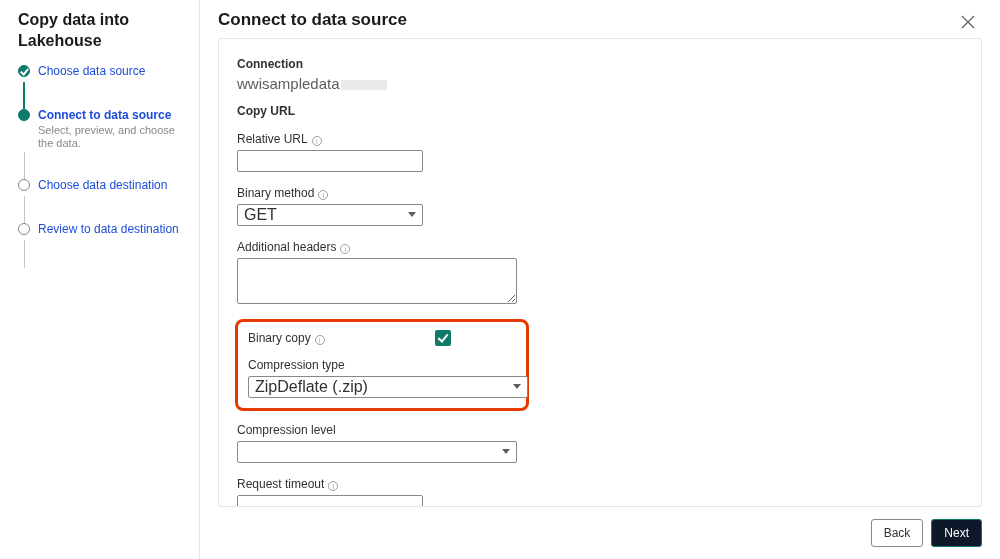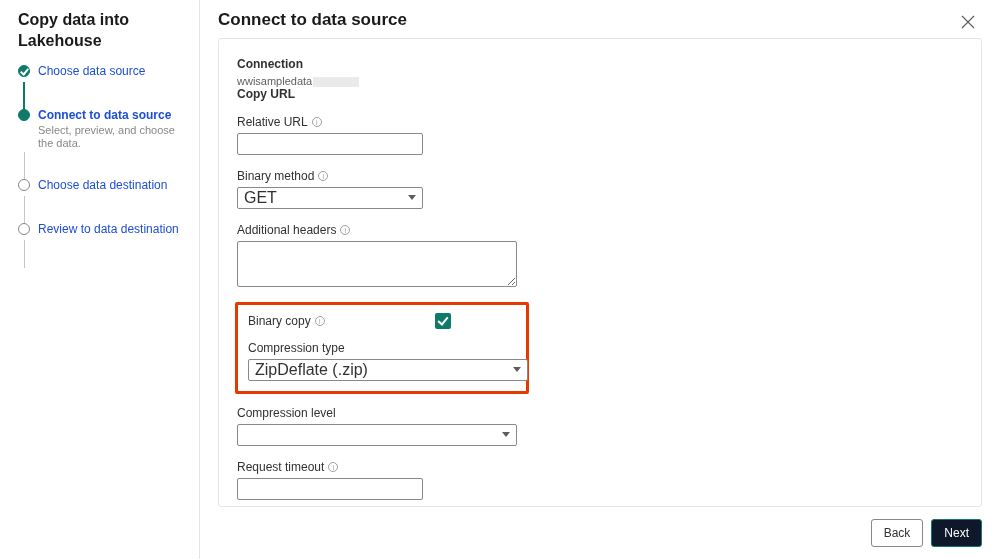--- a/index.html
+++ b/index.html
@@ -21,35 +21,35 @@
   .connector { position:relative; height:20px; margin:2px 0 2px 0; }
   .connector:before { content:""; position:absolute; left:6px; top:-4px; bottom:-4px; width:1px; background:#c8c6c4; }
   .connector.green:before { background:#0f7a68; width:2px; left:5px; }
 
   
   .main { flex:1; padding:10px 18px 12px 18px; position:relative; display:flex; flex-direction:column; }
   .page-title { font-size:17px; font-weight:600; margin-bottom:8px; color:#1b1a19; }
   .close-btn { position:absolute; right:22px; top:14px; width:18px; height:18px; cursor:pointer; color:#605e5c; }
   .card { border:1px solid #e5e5e5; border-radius:3px; padding:18px 18px 20px 18px; flex:1; overflow:hidden; }
   .section-label { font-size:12px; font-weight:600; margin-bottom:4px; margin-top:0; }
-  .conn-value { font-size:11px; color:#605e5c; }
+  .conn-value { font-size:15px; color:#605e5c; margin-bottom:12px; }
   .blurred { display:inline-block; width:46px; height:10px; background:#eaeaea; vertical-align:middle; margin-left:1px; }
 
   .field { margin-bottom:14px; }
-  .field-label { font-size:12px; font-weight:400; color:#323130; display:flex; align-items:center; gap:4px; margin-bottom:4px; }
+  .field-label { font-size:12px; font-weight:400; color:#323130; display:flex; align-items:flex-end; gap:4px; margin-bottom:4px; }
   .info-icon { width:10px; height:10px; border:1px solid #a19f9d; border-radius:50%; display:inline-flex; align-items:center; justify-content:center; font-size:7px; color:#a19f9d; line-height:1; }
   .text-input { width:186px; height:22px; border:1px solid #8a8886; border-radius:2px; padding:2px 6px; font-size:12px; background:#fff; }
   .select-input { width:186px; height:22px; border:1px solid #8a8886; border-radius:2px; padding:2px 18px 2px 6px; font-size:16px; background:#fff; position:relative; display:flex; align-items:center; color:#323130; cursor:pointer; }
   .select-caret { position:absolute; right:6px; top:7px; width:8px; height:8px; }
   .select-caret:before { content:""; position:absolute; left:0; top:0; border-left:4px solid transparent; border-right:4px solid transparent; border-top:5px solid #605e5c; }
   .textarea-input { width:280px; height:46px; border:1px solid #8a8886; border-radius:2px; padding:4px 6px; font-size:12px; resize:both; background:#fff; }
   .select-input.wide { width:280px; }
 
   
-  .highlighted-group { border:3px solid #e63900; border-radius:2px; padding:8px 10px 10px 10px; margin:-2px -2px 12px -2px; width:294px; }
+  .highlighted-group { border:3px solid #e63900; border-radius:8px; padding:8px 10px 10px 10px; margin:-2px -2px 12px -2px; width:294px; }
   .binary-row { display:flex; align-items:center; gap:110px; margin-bottom:12px; }
   .binary-row .field-label { margin-bottom:0; }
   .checkbox { width:16px; height:16px; border-radius:2px; background:#0f7a68; position:relative; cursor:pointer; }
   .checkbox:after { content:""; position:absolute; left:5px; top:2px; width:4px; height:8px; border:solid #fff; border-width:0 2px 2px 0; transform:rotate(40deg); }
 
   
   .footer { display:flex; justify-content:flex-end; gap:8px; padding-top:12px; }
   .btn { height:28px; min-width:46px; padding:0 12px; border-radius:3px; font-size:12px; cursor:pointer; display:inline-flex; align-items:center; justify-content:center; }
   .btn-secondary { background:#fff; border:1px solid #8a8886; color:#323130; }
   .btn-primary { background:#0f172a; border:1px solid #0f7a68; color:#fff; }

